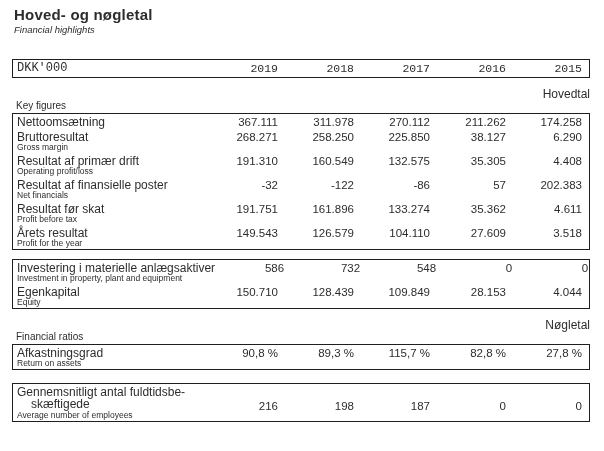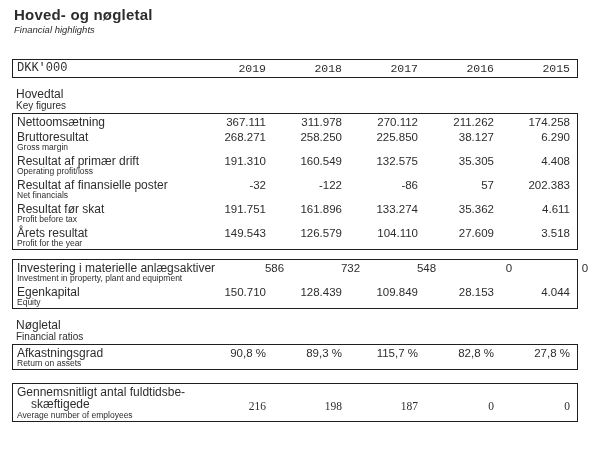--- a/index.html
+++ b/index.html
@@ -9,21 +9,21 @@
     height: 451px;
     background: #ffffff;
     font-family: "Liberation Sans", sans-serif;
     color: #2d2d2d;
     overflow: hidden;
   }
   .page {
     box-sizing: border-box;
     width: 604px;
     height: 392px;
-    padding: 6px 26px 0 12px;
+    padding: 6px 14px 0 12px;
   }
   .title {
     font-size: 15px;
     line-height: 18px;
     font-weight: 600;
     letter-spacing: 0.2px;
     padding-left: 2px;
   }
   .subtitle {
     font-size: 9.5px;
@@ -61,38 +61,39 @@
     padding-top: 2px;
     padding-bottom: 2px;
     font-family: Liberation Mono, monospace;
   }
   .unit-box .lbl, .unit-box .val { line-height: 13px; }
   .section-heading {
     font-size: 12px;
     line-height: 13px;
     margin-top: 10px;
     padding-left: 4px;
+    text-align: right;
   }
   .section-subheading {
     font-size: 10px;
     line-height: 10px;
     padding-left: 4px;
     margin-bottom: 2px;
   }
   .block1 { margin-top: 0; }
   .block2 { margin-top: 9px; }
   .block3 { margin-top: 1px; }
   .block4 { margin-top: 13px; }
   .lbl2 {
     font-size: 12px;
     line-height: 13px;
     padding-left: 14px;
     white-space: nowrap;
   }
-  .val-mid { padding-top: 14px; font-family: Liberation Serif, serif; }
+  .val-mid { padding-top: 14px; }
 </style>
 </head>
 <body>
 
 <div class="page">
 
   <div class="title">Hoved- og nøgletal</div>
   <div class="subtitle">Financial highlights</div>
 
   <div class="box unit-box row">

